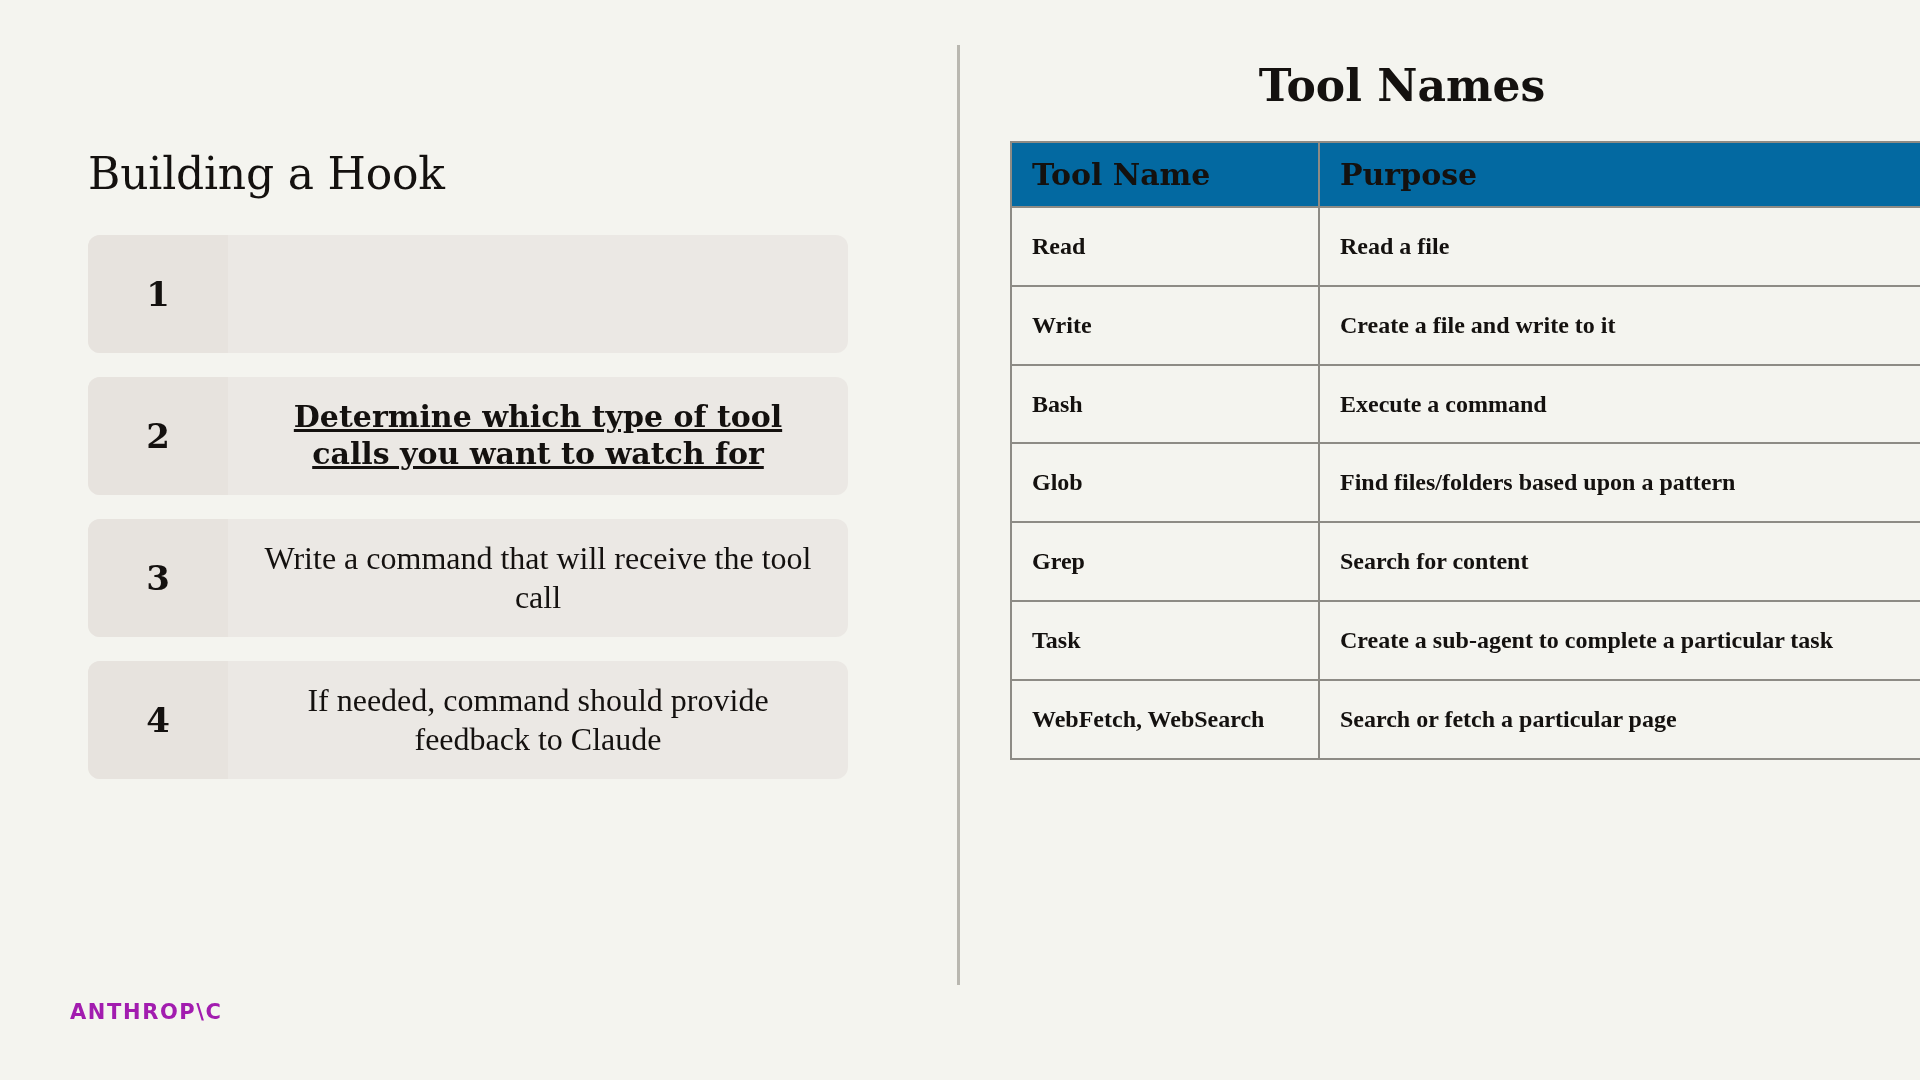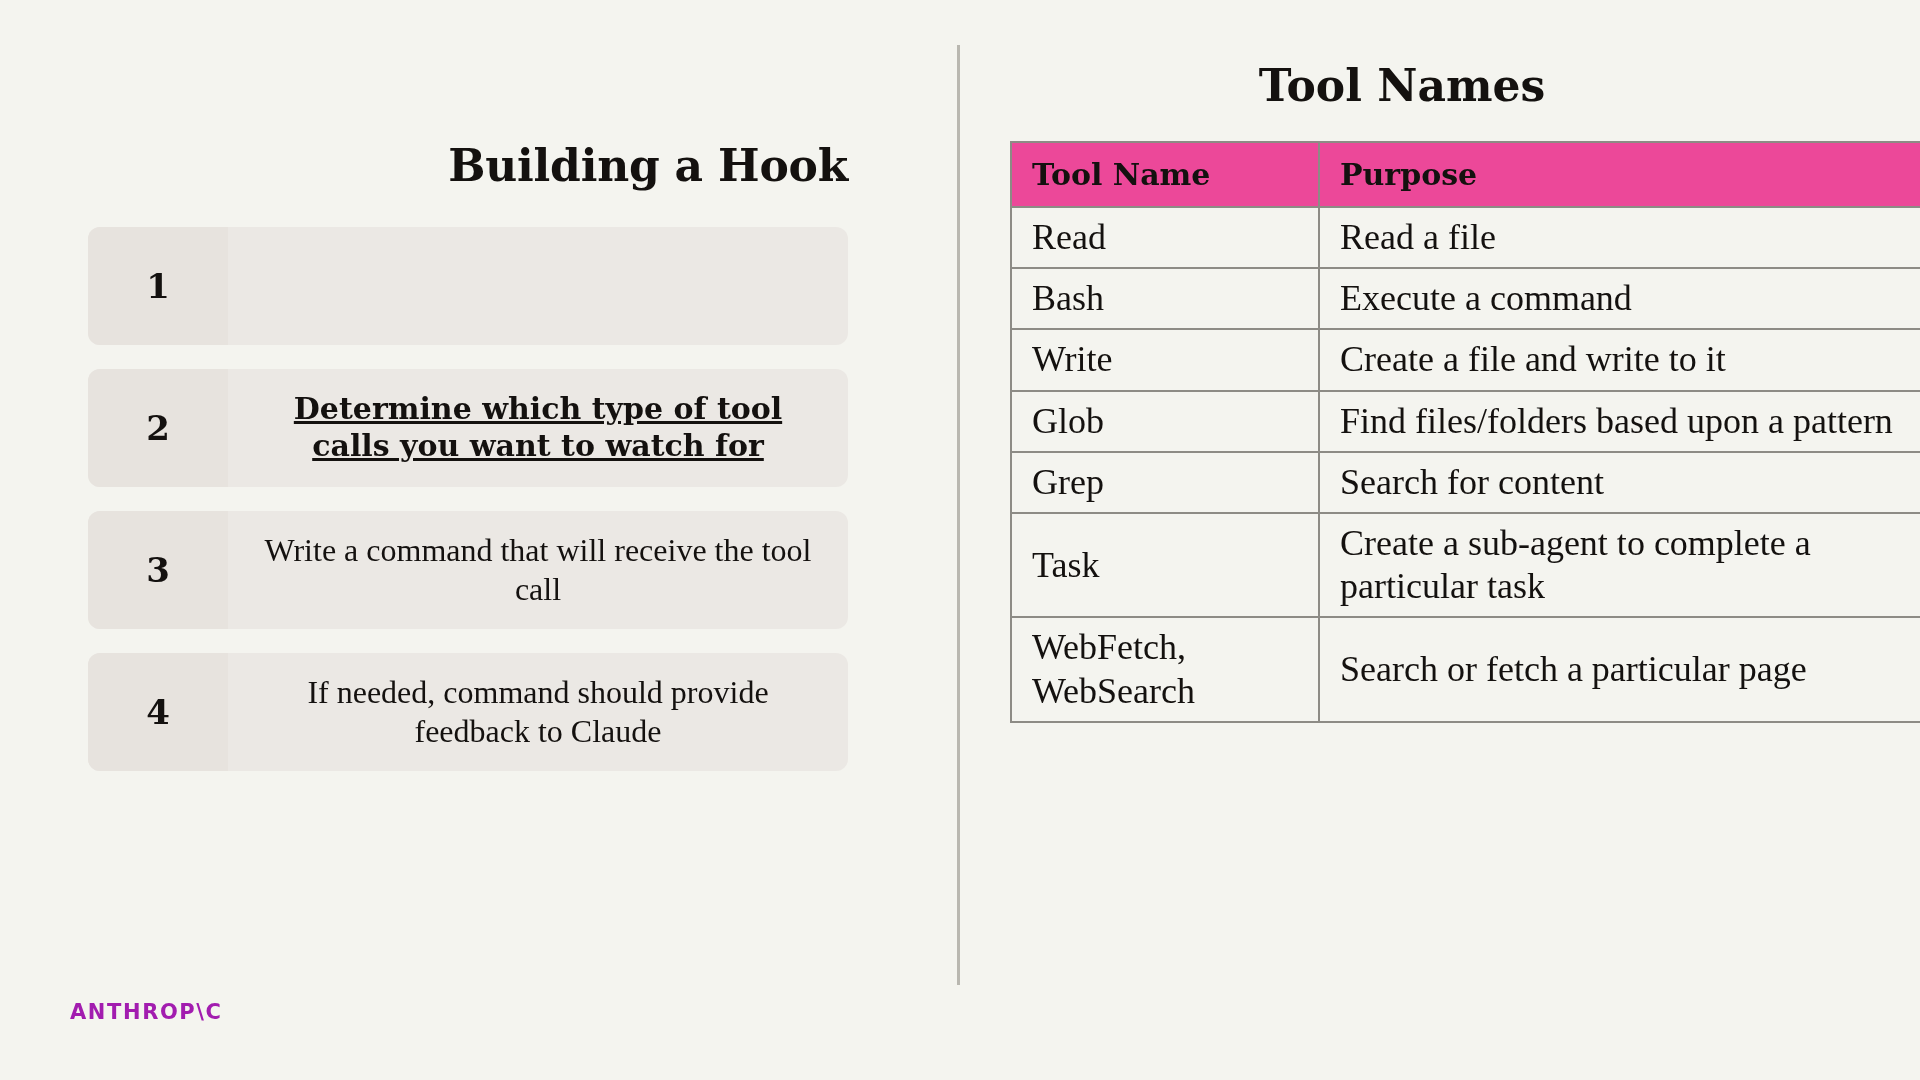--- a/index.html
+++ b/index.html
@@ -33,24 +33,24 @@
 
   
   .left-panel {
     position: absolute;
     left: 88px;
     top: 140px;
     width: 760px;
   }
   .left-title {
     font-family: "DejaVu Serif", serif;
-    font-weight: bold;
+    font-weight: normal;
     font-size: 44px;
-    text-align: right;
-    margin: 0 0 36px 0;
+    text-align: left;
+    margin: 8px 0 36px 0;
     letter-spacing: -0.2px;
   }
   .step {
     display: flex;
     align-items: stretch;
     background: #ebe8e4;
     border-radius: 12px;
     margin-bottom: 24px;
     min-height: 118px;
     overflow: hidden;
@@ -103,30 +103,31 @@
     table-layout: fixed;
     background: #f4f4ef;
   }
   table.tool-table th,
   table.tool-table td {
     border: 2px solid #8d8b85;
     text-align: left;
     vertical-align: middle;
   }
   table.tool-table thead th {
-    background: #ec4899;
+    background: #0369a1;
     font-family: "DejaVu Serif", serif;
     font-weight: bold;
     font-size: 30px;
     padding: 14px 20px;
   }
   table.tool-table tbody td {
-    font-size: 36px;
-    padding: 8px 20px;
+    font-size: 24px;
+    padding: 24px 20px;
     line-height: 1.2;
+    font-weight: bold;
   }
   table.tool-table col.c1 { width: 308px; }
   table.tool-table col.c2 { width: 602px; }
   td.purpose { font-size: 27px; }
 
   
   .footer-logo {
     position: absolute;
     left: 70px;
     top: 1000px;
@@ -180,26 +181,26 @@
           <th>Tool Name</th>
           <th>Purpose</th>
         </tr>
       </thead>
       <tbody>
         <tr>
           <td>Read</td>
           <td class="purpose">Read a file</td>
         </tr>
         <tr>
+          <td>Write</td>
+          <td class="purpose">Create a file and write to it</td>
+        </tr>
+        <tr>
           <td>Bash</td>
           <td class="purpose">Execute a command</td>
-        </tr>
-        <tr>
-          <td>Write</td>
-          <td class="purpose">Create a file and write to it</td>
         </tr>
         <tr>
           <td>Glob</td>
           <td class="purpose">Find files/folders based upon a pattern</td>
         </tr>
         <tr>
           <td>Grep</td>
           <td class="purpose">Search for content</td>
         </tr>
         <tr>

